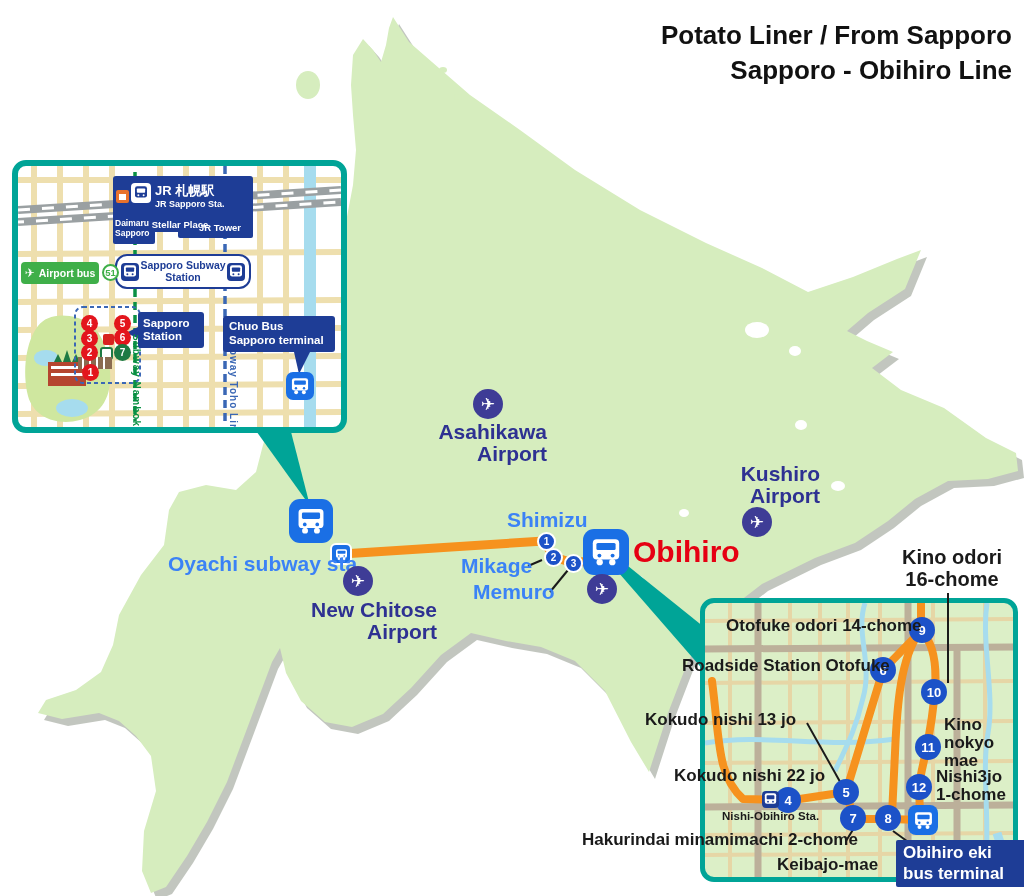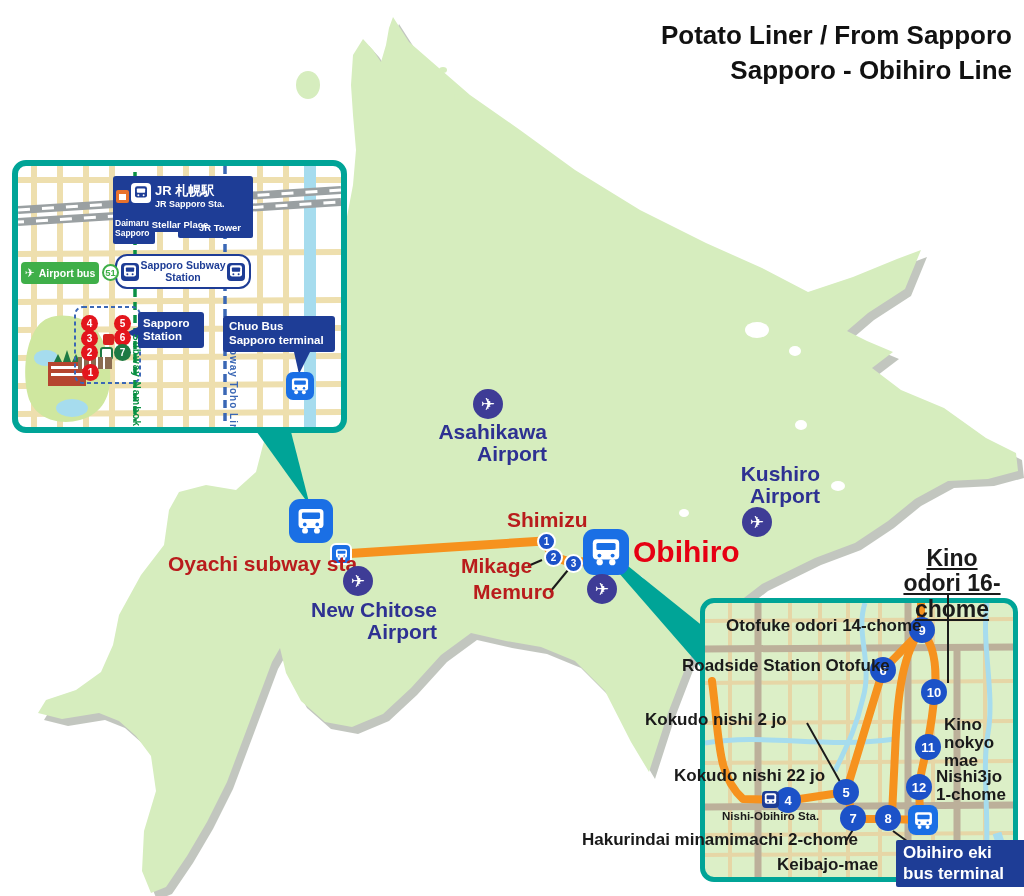--- a/index.html
+++ b/index.html
@@ -2,21 +2,21 @@
 <html><head>
 <meta charset="utf-8">
 <style>
   html,body{margin:0;padding:0;background:#ffffff;}
   body{font-family:"Liberation Sans","DejaVu Sans",sans-serif;}
   #stage{position:relative;width:1024px;height:896px;overflow:hidden;background:#ffffff;}
   .abs{position:absolute;}
   svg{display:block;}
   .lbl{font-weight:700;color:#1a1a1a;}
   .city{font-size:30px;font-weight:700;color:#e60012;letter-spacing:0;}
-  .blk21{font-size:21px;font-weight:700;color:#b91c1c;white-space:nowrap;}
+  .blk21{font-size:21px;font-weight:700;color:#3b82f6;white-space:nowrap;}
   .blk16{font-size:16px;font-weight:700;color:#1a1a1a;white-space:nowrap;}
   .navy-lbl{color:#2e3192;font-weight:700;font-size:21px;line-height:1.04;text-align:right;}
   .air-ic{width:30px;height:30px;border-radius:50%;background:#3e3c96;color:#fff;
           display:flex;align-items:center;justify-content:center;
           font-family:"DejaVu Sans",sans-serif;font-size:17px;}
   .bus-box{background:#1a6fe5;display:flex;align-items:center;justify-content:center;}
   .c-blue{width:26px;height:26px;border-radius:50%;background:#1c52c8;color:#fff;
           display:flex;align-items:center;justify-content:center;font-size:13px;font-weight:700;z-index:6;}
   .c-blue-sm{width:19px;height:19px;border-radius:50%;background:#1c52c8;border:2px solid #fff;
           box-sizing:border-box;color:#fff;display:flex;align-items:center;justify-content:center;
@@ -350,25 +350,25 @@
     </div>
   <div class="abs c-blue" style="left:915px;top:734px;">
       <span>11</span>
     </div>
   <div class="abs c-blue" style="left:906px;top:774px;">
       <span>12</span>
     </div>
 
   <div class="abs blk16 z6" style="left:726px;top:616px;width:180px;text-align:right;font-size:17px;">Otofuke odori 14-chome</div>
   <div class="abs blk16 z6" style="left:682px;top:656px;font-size:17px;">Roadside Station Otofuke</div>
-  <div class="abs blk16 z6" style="left:645px;top:710px;font-size:17px;">Kokudo nishi 2 jo</div>
+  <div class="abs blk16 z6" style="left:645px;top:710px;font-size:17px;">Kokudo nishi 13 jo</div>
   <div class="abs blk16 z6" style="left:674px;top:766px;font-size:17px;">Kokudo nishi 22 jo</div>
   <div class="abs blk16 z6" style="left:582px;top:830px;font-size:17px;">Hakurindai minamimachi 2-chome</div>
   <div class="abs blk16 z6" style="left:777px;top:855px;font-size:17px;">Keibajo-mae</div>
-  <div class="abs lbl z6 wrapc" style="left:898px;top:546px;width:108px;font-size:23px;text-decoration:underline;">Kino odori 16-chome</div>
+  <div class="abs lbl z6 wrapc" style="left:898px;top:546px;width:108px;font-size:20px;">Kino odori 16-chome</div>
   <div class="abs lbl z6" style="left:944px;top:716px;width:62px;font-size:17px;line-height:1.05;">Kino nokyo mae</div>
   <div class="abs lbl z6" style="left:936px;top:768px;width:80px;font-size:17px;line-height:1.05;">Nishi3jo 1-chome</div>
   <div class="abs z6" style="left:762px;top:791px;width:17px;height:17px;background:#1e3d96;border-radius:4px;display:flex;">
     <svg width="17" height="17">
         <use href="#train-white" width="17" height="17"></use>
       </svg>
   </div>
   <div class="abs lbl z6" style="left:722px;top:810px;font-size:11.5px;white-space:nowrap;">Nishi-Obihiro Sta.</div>
 
   <div class="abs bus-box z6" style="left:908px;top:805px;width:30px;height:30px;border-radius:8px;">

